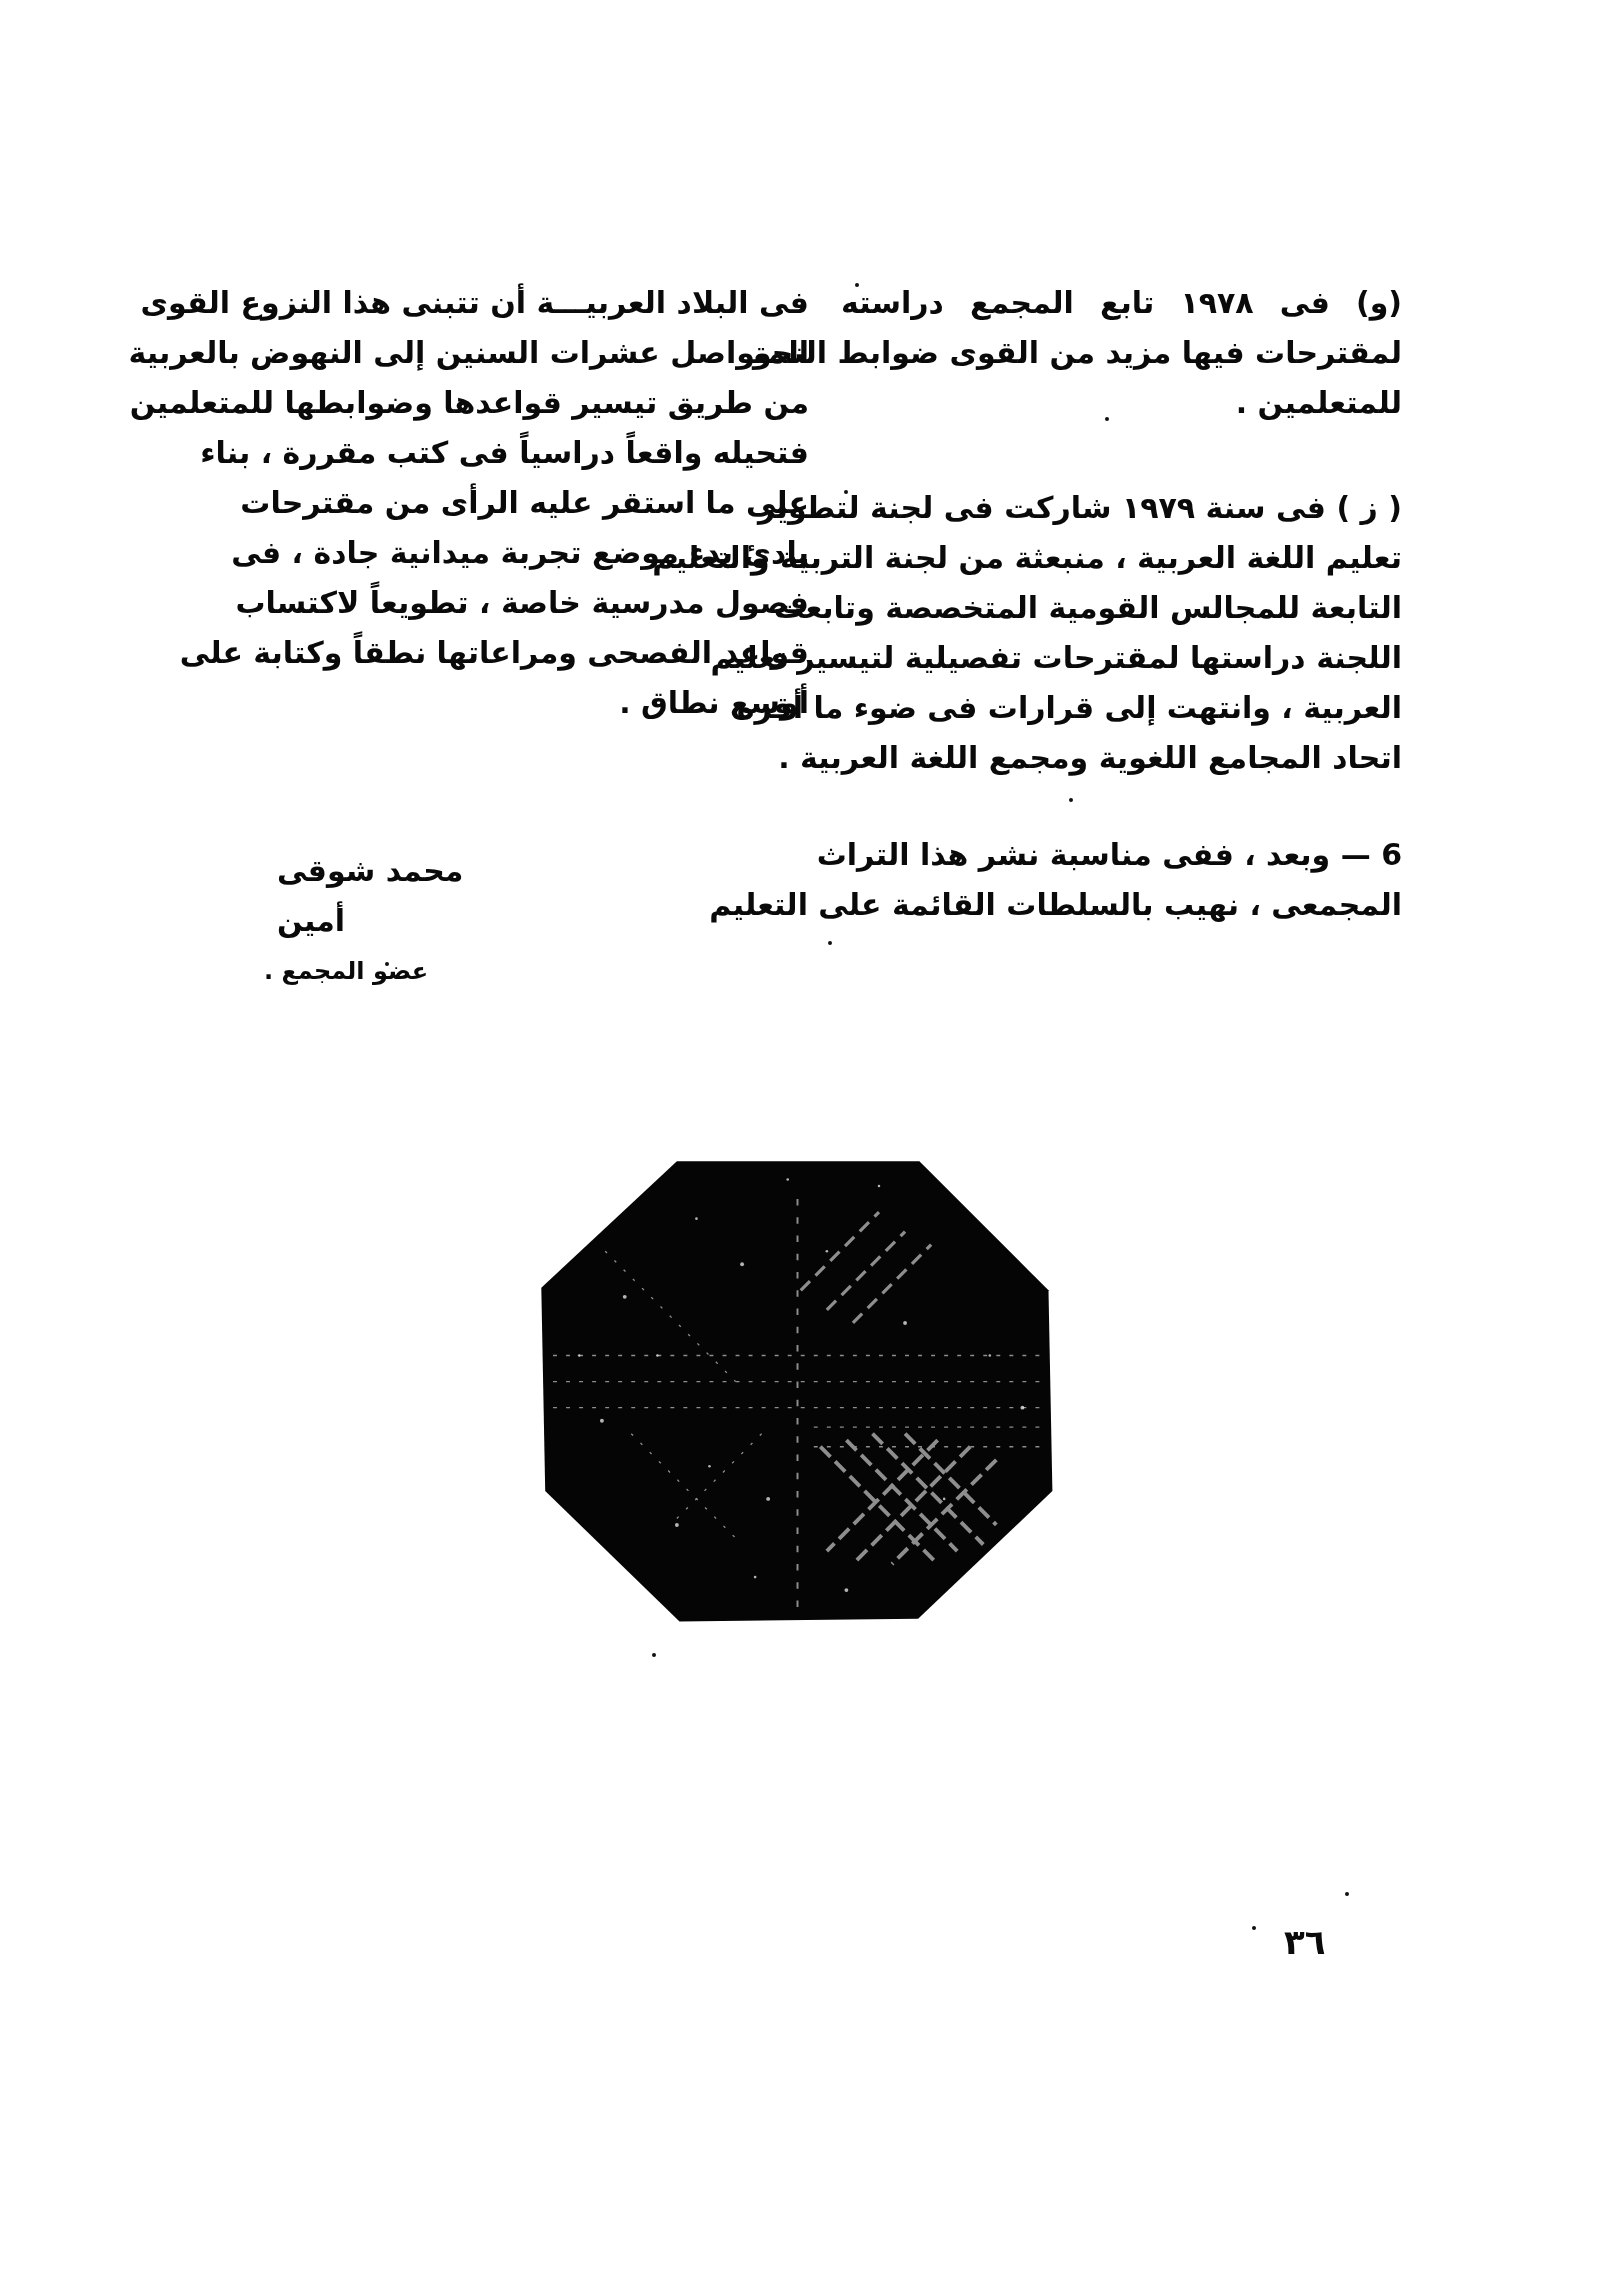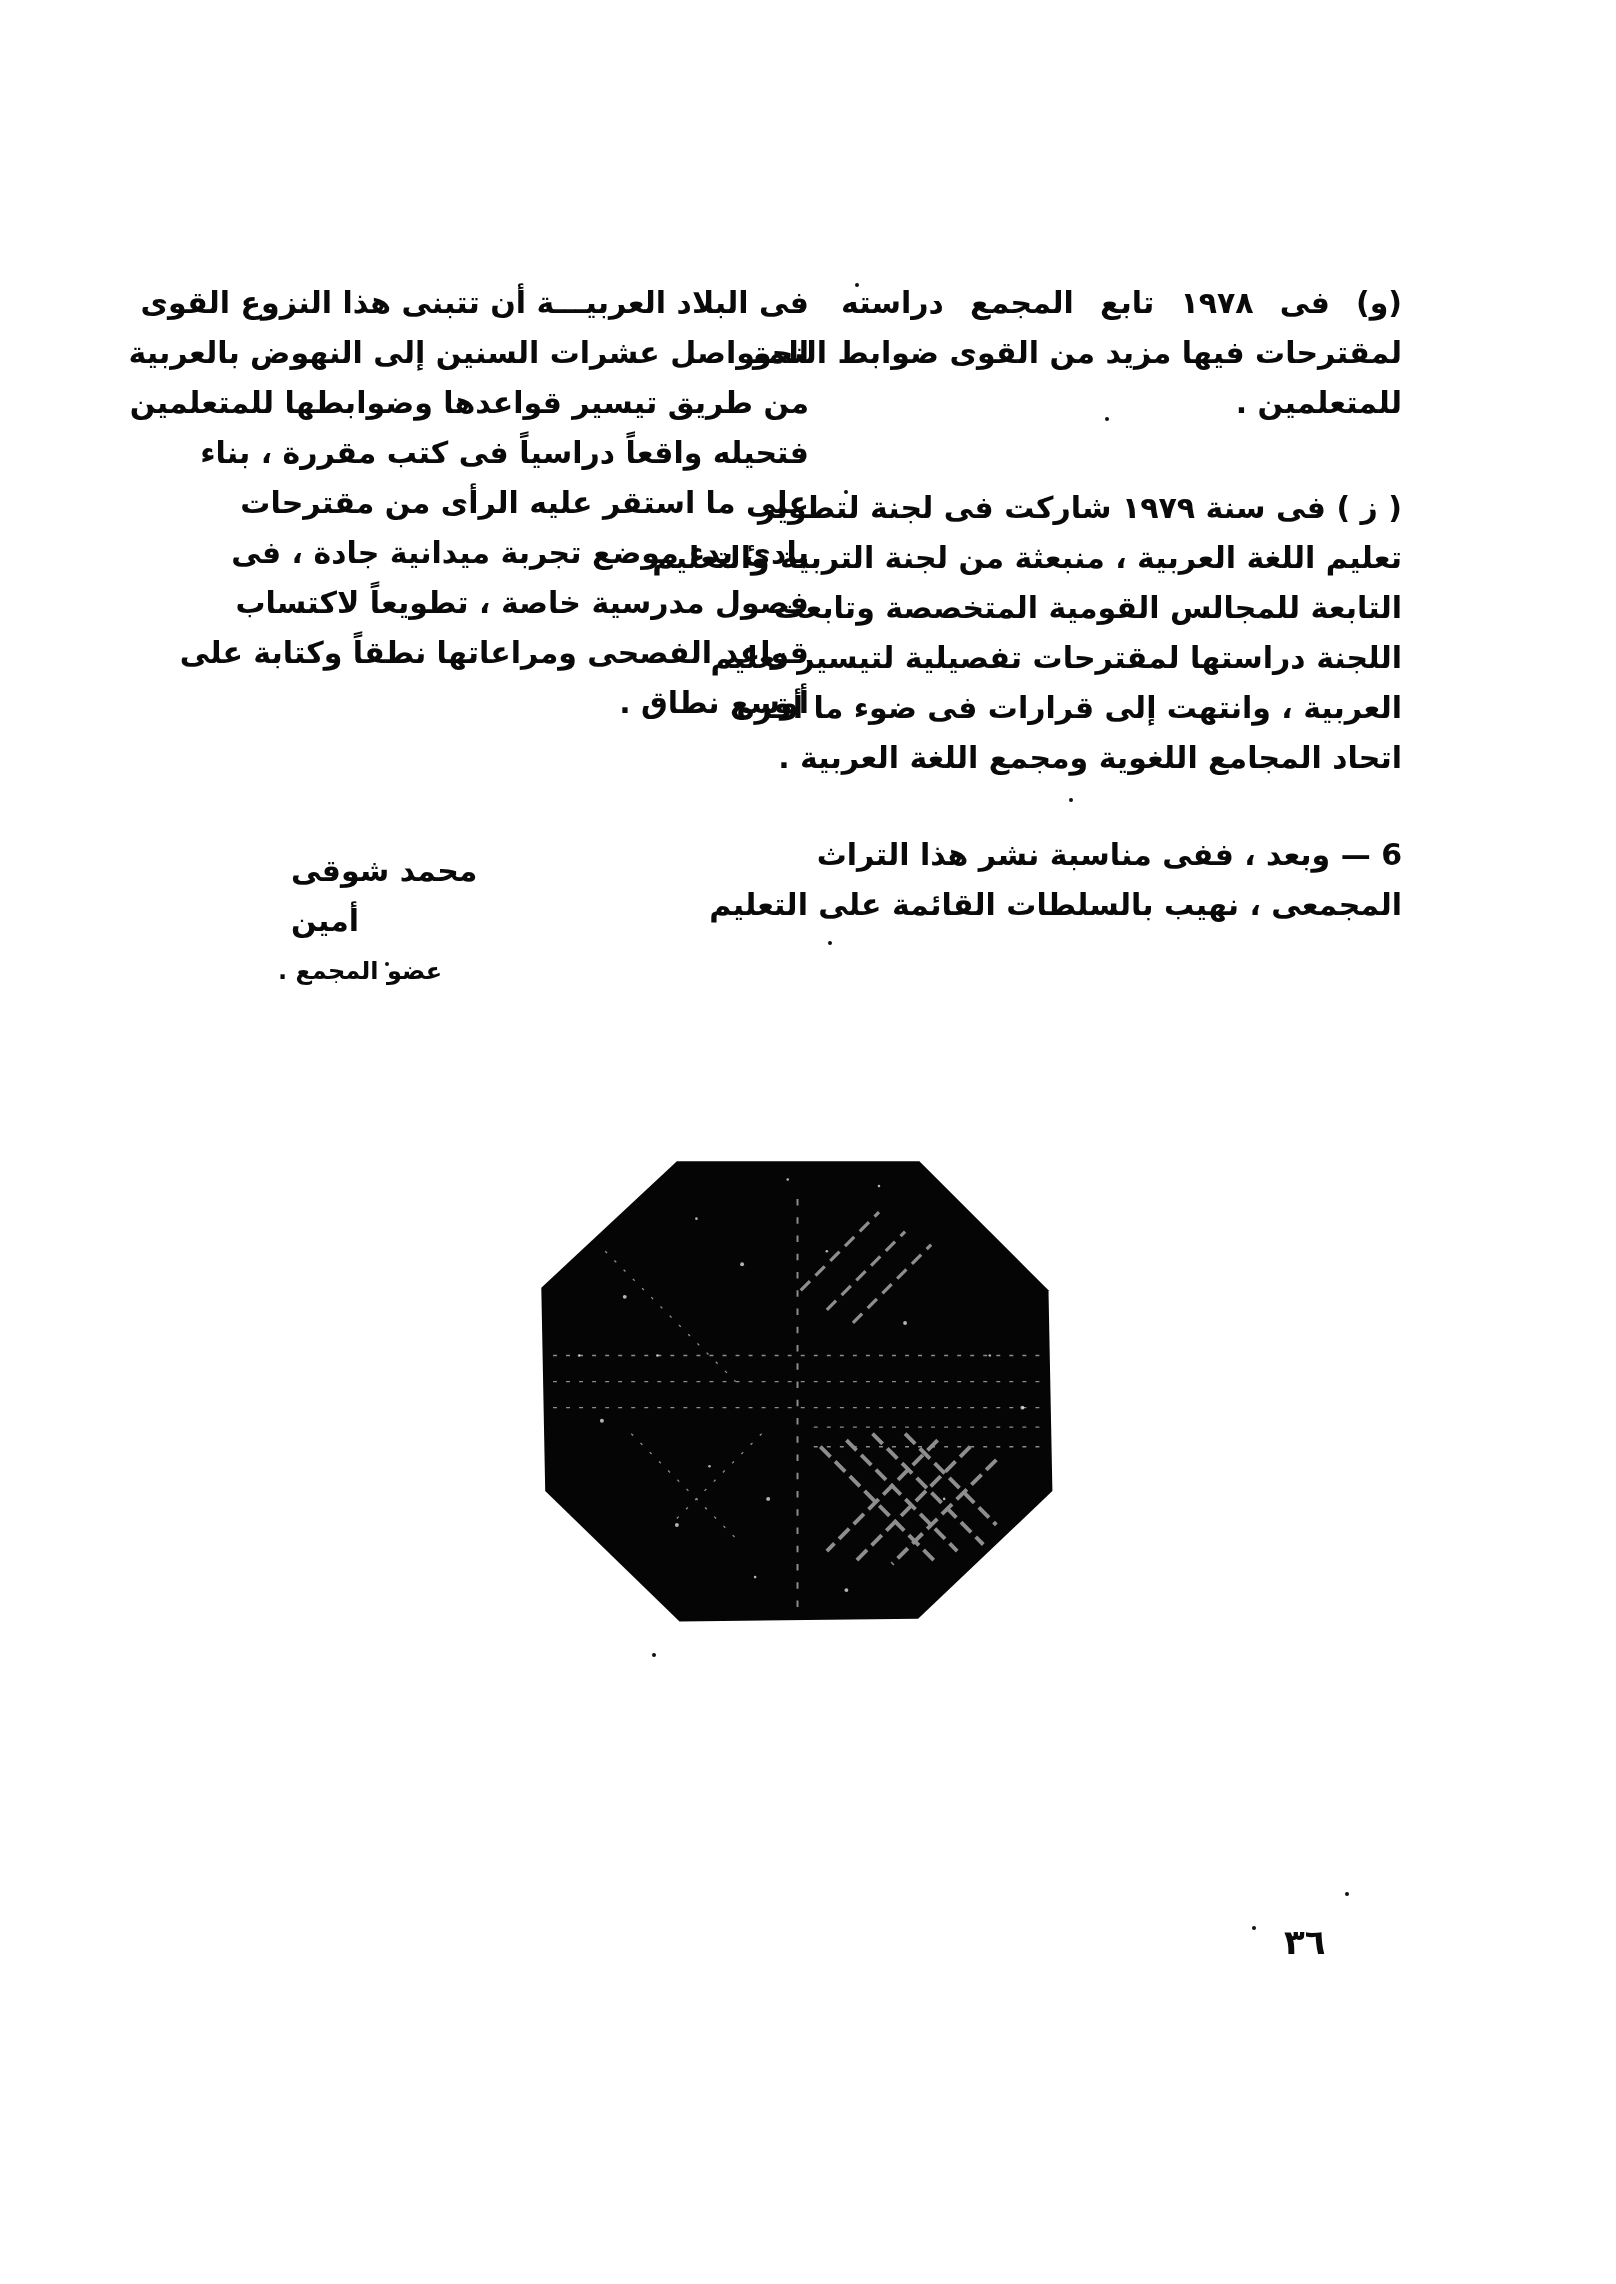--- a/index.html
+++ b/index.html
@@ -50,21 +50,21 @@
       text-align-last: right;
     }
     .para {
       margin: 0 0 55px 0;
     }
     .para.tight {
       margin-bottom: 47px;
     }
     .signature {
       position: absolute;
-      left: 265px;
+      left: 251px;
       width: 261px;
       top: 846px;
       direction: rtl;
       text-align: center;
     }
     .sig-name {
       display: block;
       font-size: 30px;
       font-weight: bold;
       line-height: 50px;

